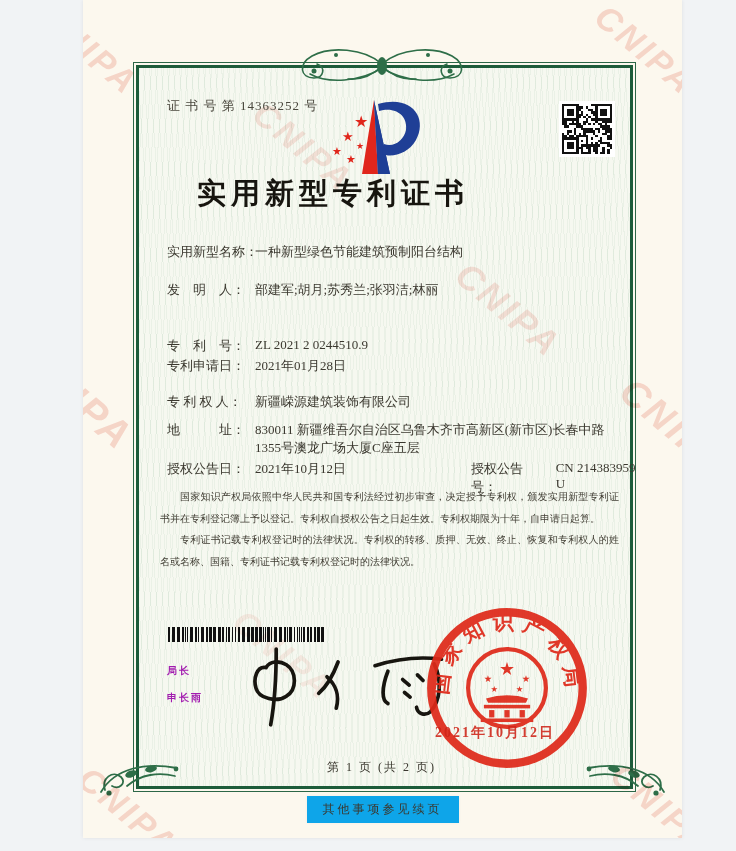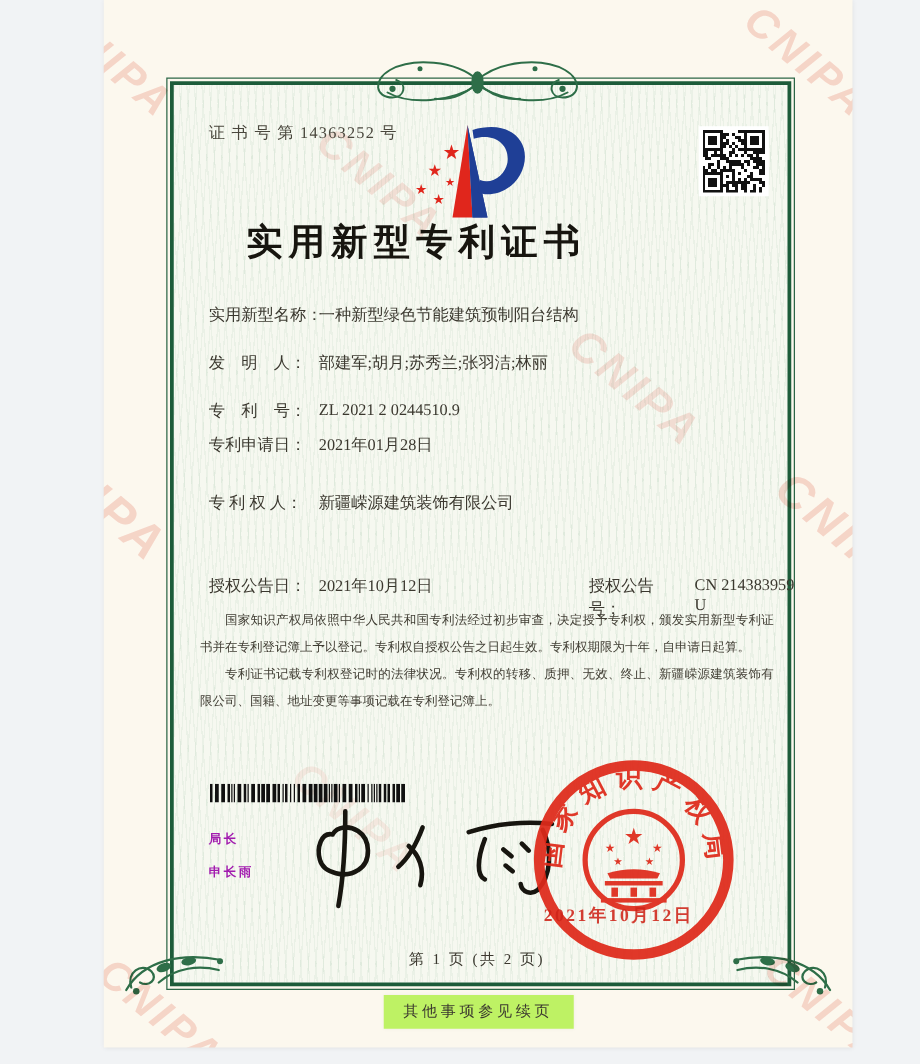--- a/index.html
+++ b/index.html
@@ -38,21 +38,21 @@
   .signer{position:absolute;left:84px;top:664px;font-family:"Liberation Sans","DejaVu Sans",sans-serif;
     font-size:10px;letter-spacing:2px;color:#a21caf;font-weight:bold;}
   .signer div{margin-bottom:13px;}
   .sig{position:absolute;left:148px;top:634px;}
   .seal{position:absolute;left:342px;top:606px;width:164px;height:164px;opacity:.93;}
   .seal-date{position:absolute;left:352px;top:724px;width:180px;font-size:14px;
     letter-spacing:2px;color:#cf2418;font-weight:700;opacity:.88;}
   .page-num{position:absolute;left:50px;top:759px;width:497px;text-align:center;
     font-size:12px;letter-spacing:2px;color:#3b382f;}
   .note{position:absolute;left:0;top:796px;width:599px;text-align:center;}
-  .note span{display:inline-block;background:#bef264;padding:5px 16px;font-size:12px;
+  .note span{display:inline-block;background:#0ea5e9;padding:5px 16px;font-size:12px;
     letter-spacing:3px;color:#3b382f;box-shadow:0 0 3px rgba(0,0,0,.05);}
   .ornament-top{position:absolute;left:185px;top:46px;z-index:2;}
   .ornament-bl{position:absolute;left:14px;top:760px;z-index:2;}
   .ornament-br{position:absolute;left:503px;top:760px;z-index:2;transform:scaleX(-1);}
 </style>
 </head>
 <body>
 
 <div class="viewport">
   <div class="scan-page">
@@ -388,44 +388,48 @@
       <div class="title">实用新型专利证书</div>
 
       <div class="frow" style="top:281px">
         <span class="flabel">发　明　人：</span>
         <span class="fvalue">部建军;胡月;苏秀兰;张羽洁;林丽</span>
       </div>
       <div class="frow" style="top:243px">
         <span class="flabel">实用新型名称：</span>
         <span class="fvalue">一种新型绿色节能建筑预制阳台结构</span>
       </div>
-      <div class="frow" style="top:320px">
+      <div class="frow" style="top:337px">
         <span class="flabel">专　利　号：</span>
         <span class="fvalue">ZL 2021 2 0244510.9</span>
       </div>
-      <div class="frow" style="top:347px">
+      <div class="frow" style="top:357px">
         <span class="flabel">专利申请日：</span>
         <span class="fvalue">2021年01月28日</span>
       </div>
       <div class="frow" style="top:393px">
         <span class="flabel">专 利 权 人：</span>
         <span class="fvalue">新疆嵘源建筑装饰有限公司</span>
+      </div>
+      <div class="frow addr" style="top:421px">
+        <span class="flabel">地　　　址：</span>
+        <span class="fvalue">830011 新疆维吾尔自治区乌鲁木齐市高新区(新市区)长春中路1355号澳龙广场大厦C座五层</span>
       </div>
       <div class="frow" style="top:460px;width:470px">
         <span class="flabel">授权公告日：</span>
         <span class="fvalue">2021年10月12日</span>
         <span class="grant2">
           <span>授权公告号：</span>
           <span>CN 214383959 U</span>
         </span>
       </div>
 
       <div class="paras">
         <p>国家知识产权局依照中华人民共和国专利法经过初步审查，决定授予专利权，颁发实用新型专利证书并在专利登记簿上予以登记。专利权自授权公告之日起生效。专利权期限为十年，自申请日起算。</p>
-        <p>专利证书记载专利权登记时的法律状况。专利权的转移、质押、无效、终止、新疆嵘源建筑装饰有限公司、国籍、地址变更等事项记载在专利登记簿上。</p>
+        <p>专利证书记载专利权登记时的法律状况。专利权的转移、质押、无效、终止、恢复和专利权人的姓名或名称、国籍、专利证书记载专利权登记时的法律状况。</p>
       </div>
 
       <svg class="barcode" id="barcode" width="158" height="15" viewBox="0 0 158 15">
           <rect x="0" y="0" width="2" height="15" fill="#111"></rect>
           <rect x="4" y="0" width="3" height="15" fill="#111"></rect>
           <rect x="9" y="0" width="3" height="15" fill="#111"></rect>
           <rect x="14" y="0" width="2" height="15" fill="#111"></rect>
           <rect x="17" y="0" width="1" height="15" fill="#111"></rect>
           <rect x="19" y="0" width="1" height="15" fill="#111"></rect>
           <rect x="22" y="0" width="3" height="15" fill="#111"></rect>

